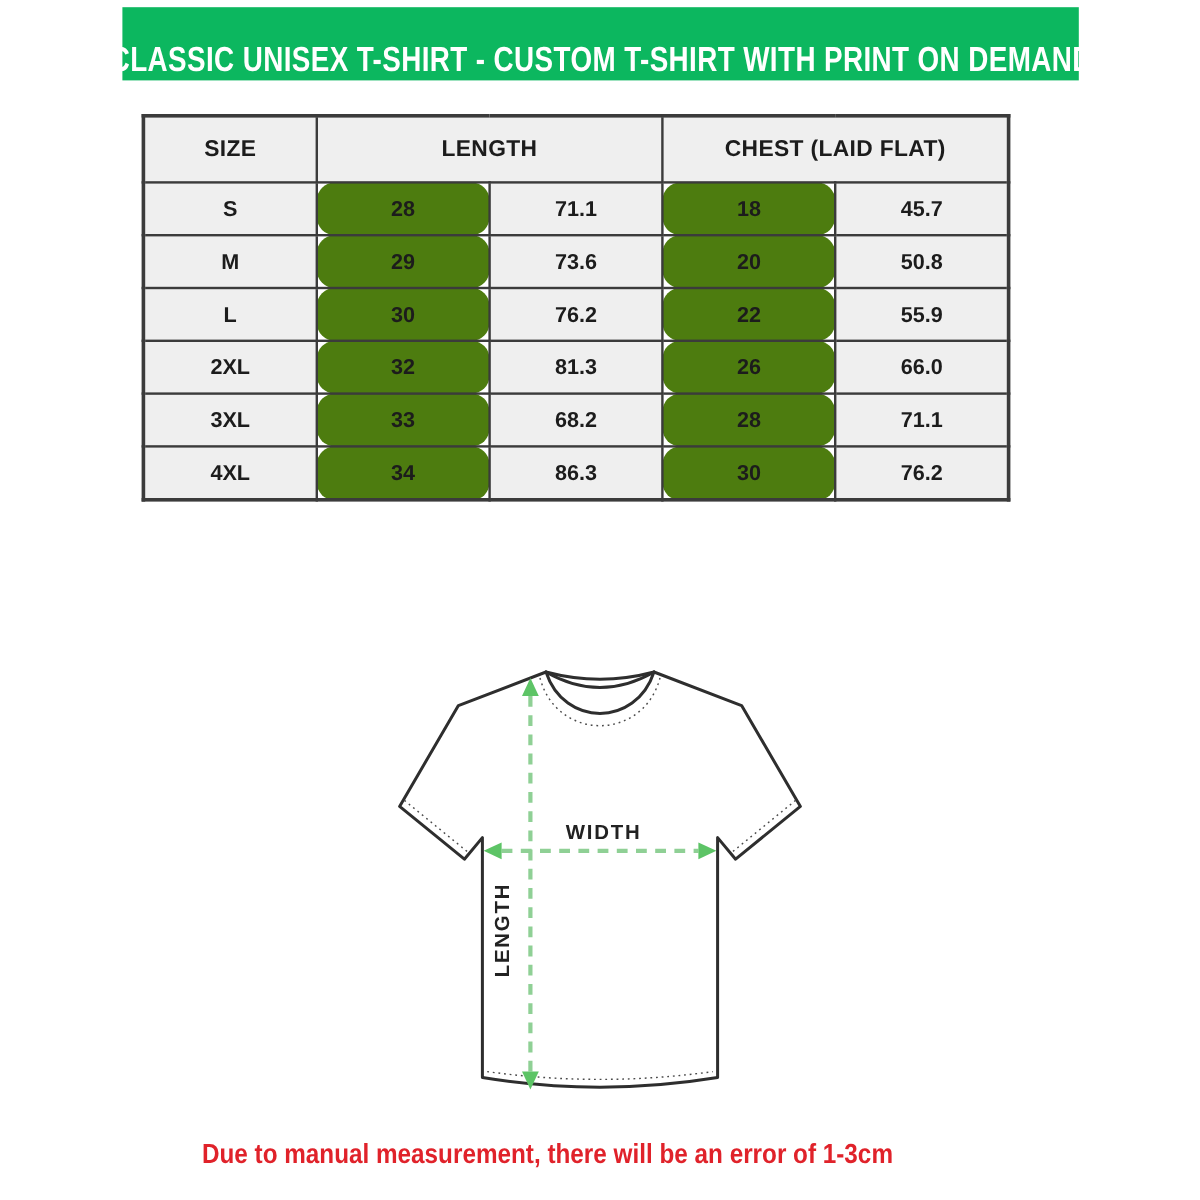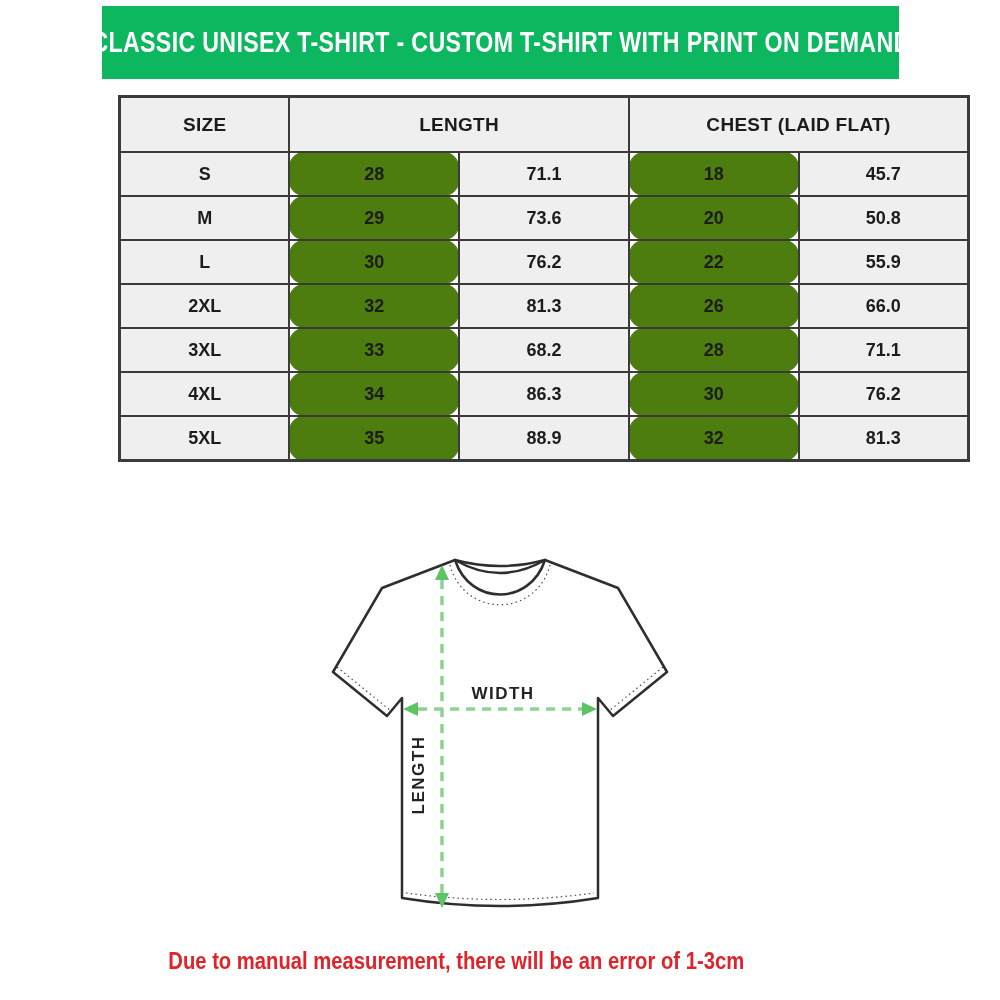--- a/index.html
+++ b/index.html
@@ -1,27 +1,27 @@
 <!DOCTYPE html>
 <html><head>
 <meta charset="utf-8">
 <style>
   html,body{margin:0;padding:0;background:#ffffff;}
   .page{position:relative;width:1000px;height:1000px;background:#ffffff;overflow:hidden;
         font-family:"Liberation Sans",sans-serif;color:#1c1c1c;}
 
   
-  .banner{position:absolute;left:102px;top:6px;width:797px;height:73px;
-          background:#0cb75f;display:flex;align-items:center;justify-content:center;}
+  .banner{position:absolute;left:102px;top:6px;width:797px;height:61px;
+          background:#0cb75f;display:flex;align-items:flex-end;justify-content:center;}
   .banner-text{display:inline-block;white-space:nowrap;color:#ffffff;
                font-weight:bold;font-size:29px;letter-spacing:.4px;
                transform:scaleX(.80);transform-origin:center;}
 
   
-  table.size-table{position:absolute;left:118px;top:95px;width:852px;
+  table.size-table{position:absolute;left:118px;top:95px;width:724px;
                    border-collapse:collapse;table-layout:fixed;}
   table.size-table th,table.size-table td{
       border:2px solid #3b3b3b;text-align:center;vertical-align:middle;
       font-weight:bold;color:#1c1c1c;padding:0;}
   table.size-table{border:3px solid #3b3b3b;}
   table.size-table thead th{height:53px;font-size:19px;background:#efefef;letter-spacing:.3px;}
   table.size-table tbody td{height:42px;font-size:18px;}
   td.g{background:#efefef;}
   td.w{background:#4d7c0f;border-radius:15px;}
 
@@ -93,27 +93,20 @@
         <td class="w">28</td>
         <td class="g">71.1</td>
       </tr>
       <tr>
         <td class="g">4XL</td>
         <td class="w">34</td>
         <td class="g">86.3</td>
         <td class="w">30</td>
         <td class="g">76.2</td>
       </tr>
-      <tr>
-        <td class="g">5XL</td>
-        <td class="w">35</td>
-        <td class="g">88.9</td>
-        <td class="w">32</td>
-        <td class="g">81.3</td>
-      </tr>
     </tbody>
   </table>
 
   <div class="shirt-wrap">
     <svg width="360" height="382" viewBox="0 0 360 382" xmlns="http://www.w3.org/2000/svg">
 
       <g stroke="#2e2e2e" stroke-width="2.5" fill="#ffffff" stroke-linejoin="round" stroke-linecap="round">
         <path d="M135,12
                  L62,40 L13,124
                  L67,168 L82,150

